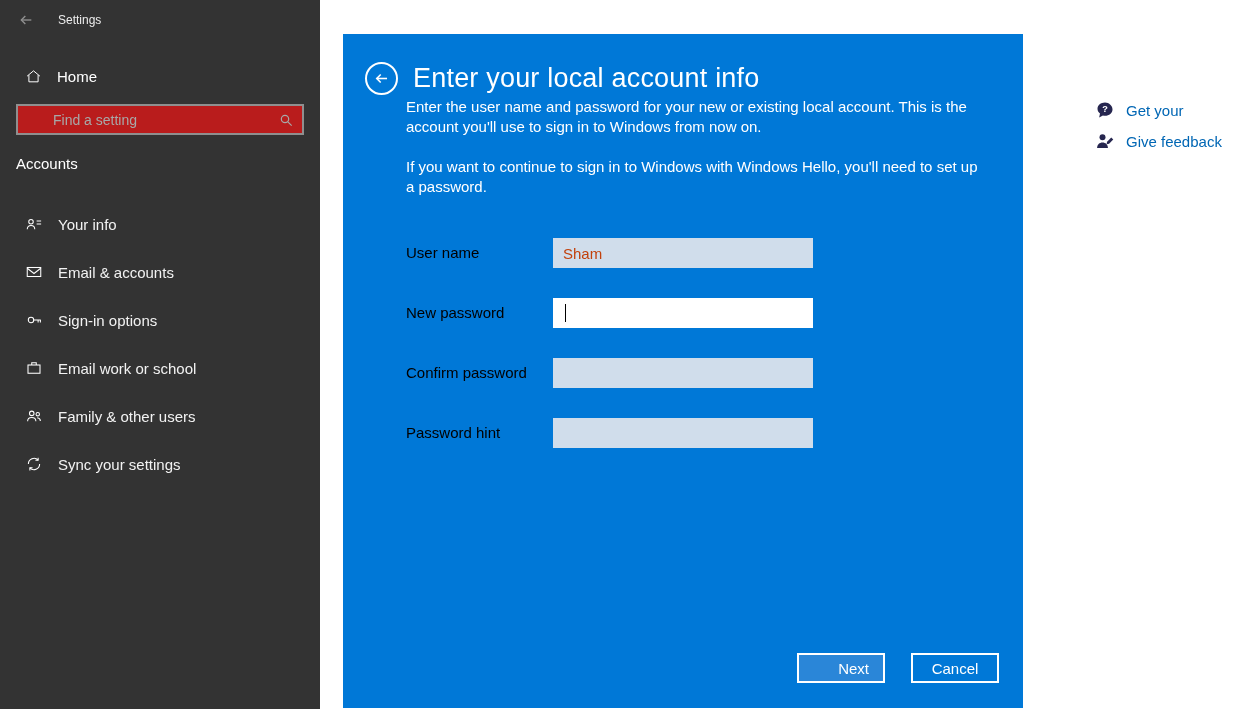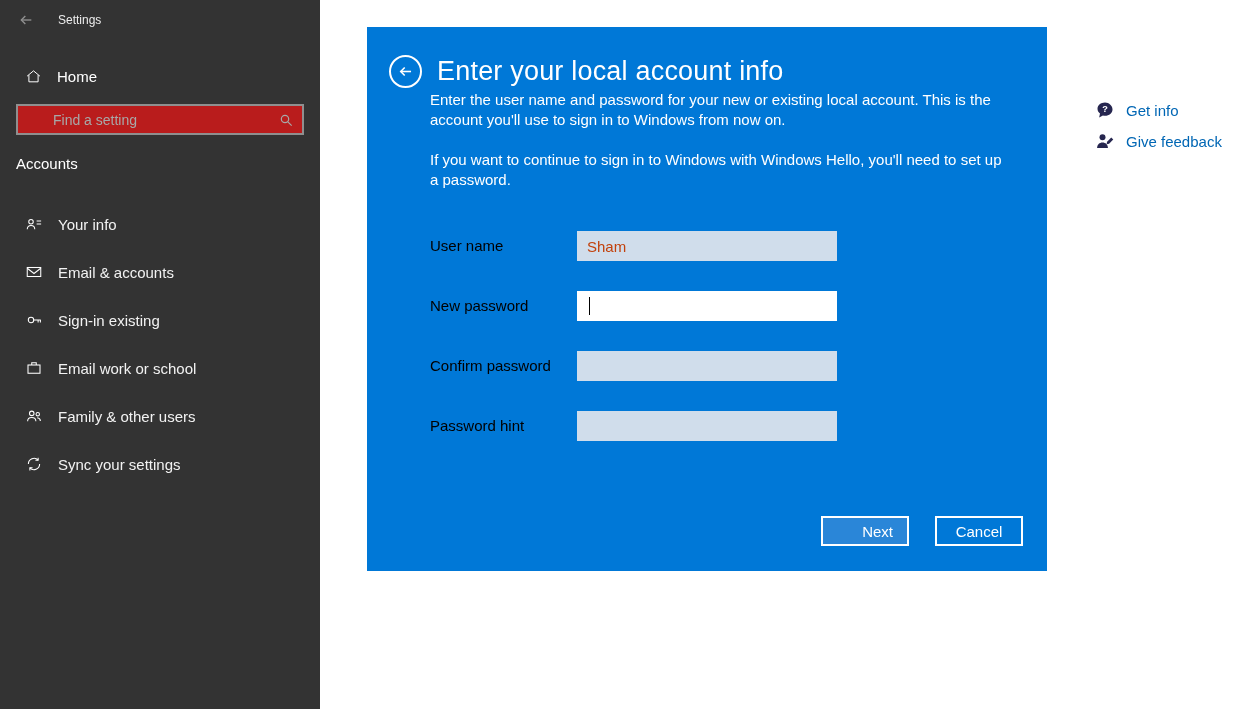--- a/index.html
+++ b/index.html
@@ -70,25 +70,24 @@
     display: flex; flex-direction: column; gap: 11px;
   }
   .help-link {
     display: flex; align-items: center; gap: 11px;
     color: var(--link_blue, #0066b4); font-size: 15px;
     cursor: pointer; text-decoration: none;
   }
 
   
   .dialog {
-    position: absolute; left: 343px; top: 27px;
-    width: 680px; height: 544px;
+    position: absolute; left: 343px; top: 34px;
+    width: 680px; height: 674px;
     background: var(--dialog_blue, #0078d7);
     color: #ffffff;
-    margin-left: 24px;
   }
   .dlg-header {
     position: absolute; left: 22px; top: 28px;
     display: flex; align-items: center; gap: 15px;
   }
   .dlg-back {
     width: 33px; height: 33px; border-radius: 50%;
     border: 2px solid #ffffff; background: transparent;
     display: flex; align-items: center; justify-content: center;
     padding: 0; cursor: pointer;
@@ -195,21 +194,21 @@
         </svg>
         <span>Email &amp; accounts</span>
       </div>
 
       <div class="nav-item">
         <svg width="18" height="18" viewBox="0 0 24 24" fill="none" stroke="#ffffff" stroke-width="1.4">
           <circle cx="8" cy="12" r="3.6"></circle>
             <path d="M11.6 12H21"></path>
             <path d="M17.5 12v3.2M20.5 12v3.2"></path>
         </svg>
-        <span>Sign-in existing</span>
+        <span>Sign-in options</span>
       </div>
 
       <div class="nav-item">
         <svg width="18" height="18" viewBox="0 0 24 24" fill="none" stroke="#ffffff" stroke-width="1.4">
           <rect x="4" y="8" width="16" height="11"></rect>
             <path d="M9 8V5h6v3"></path>
         </svg>
         <span>Email work or school</span>
       </div>
 
@@ -237,21 +236,21 @@
   </aside>
 
   <main class="main"></main>
 
   <div class="help-links">
     <a class="help-link">
       <svg width="20" height="20" viewBox="0 0 24 24">
         <path d="M12 3C6.9 3 3 6.4 3 10.6c0 2.3 1.2 4.3 3 5.7L5 21l4.5-2.4c.8.2 1.6.3 2.5.3 5.1 0 9-3.4 9-7.6S17.1 3 12 3z" fill="#26264f"></path>
         <text x="12" y="14.5" text-anchor="middle" font-size="11" font-weight="bold" fill="#ffffff" font-family="Liberation Sans, sans-serif">?</text>
       </svg>
-      <span>Get info</span>
+      <span>Get your</span>
     </a>
     <a class="help-link">
       <svg width="20" height="20" viewBox="0 0 24 24">
         <circle cx="9" cy="7.5" r="3.6" fill="#26264f"></circle>
         <path d="M2.5 20.5c0-4.2 2.9-6.8 6.5-6.8s6.5 2.6 6.5 6.8z" fill="#26264f"></path>
         <path d="M14.5 12.8l5-5 2.4 2.4-5 5-3 .6z" fill="#26264f"></path>
       </svg>
       <span>Give feedback</span>
     </a>
   </div>

